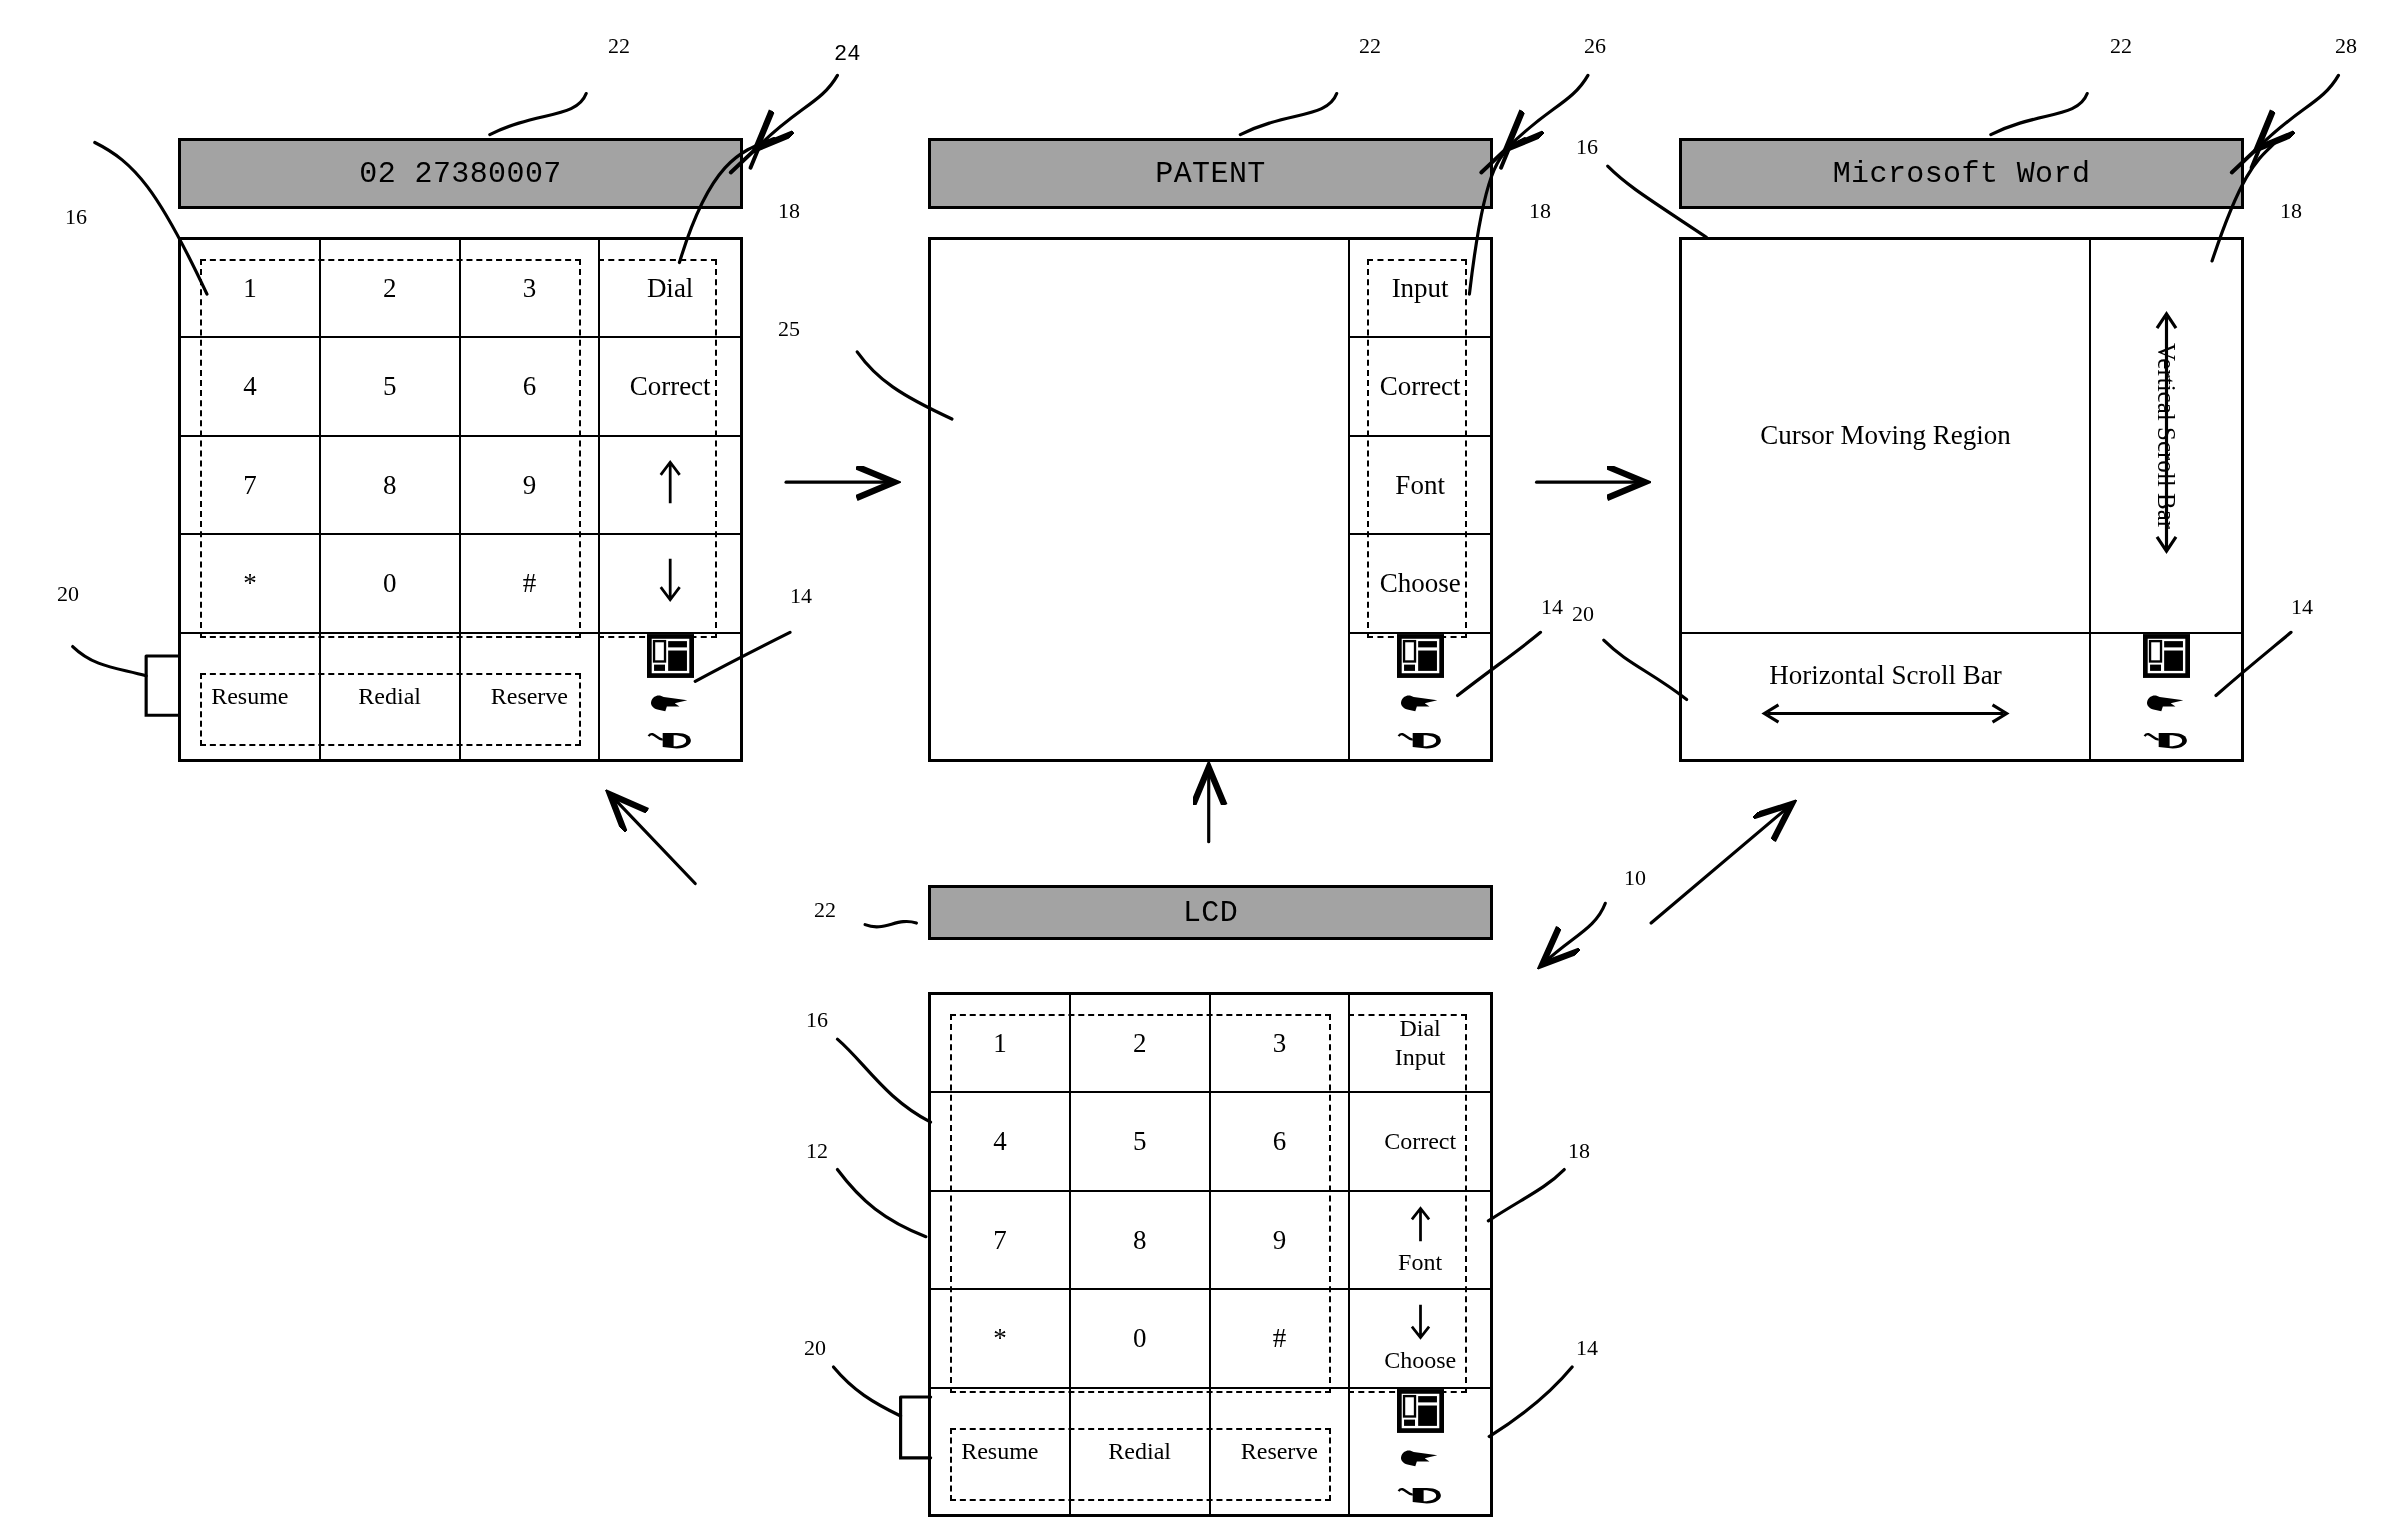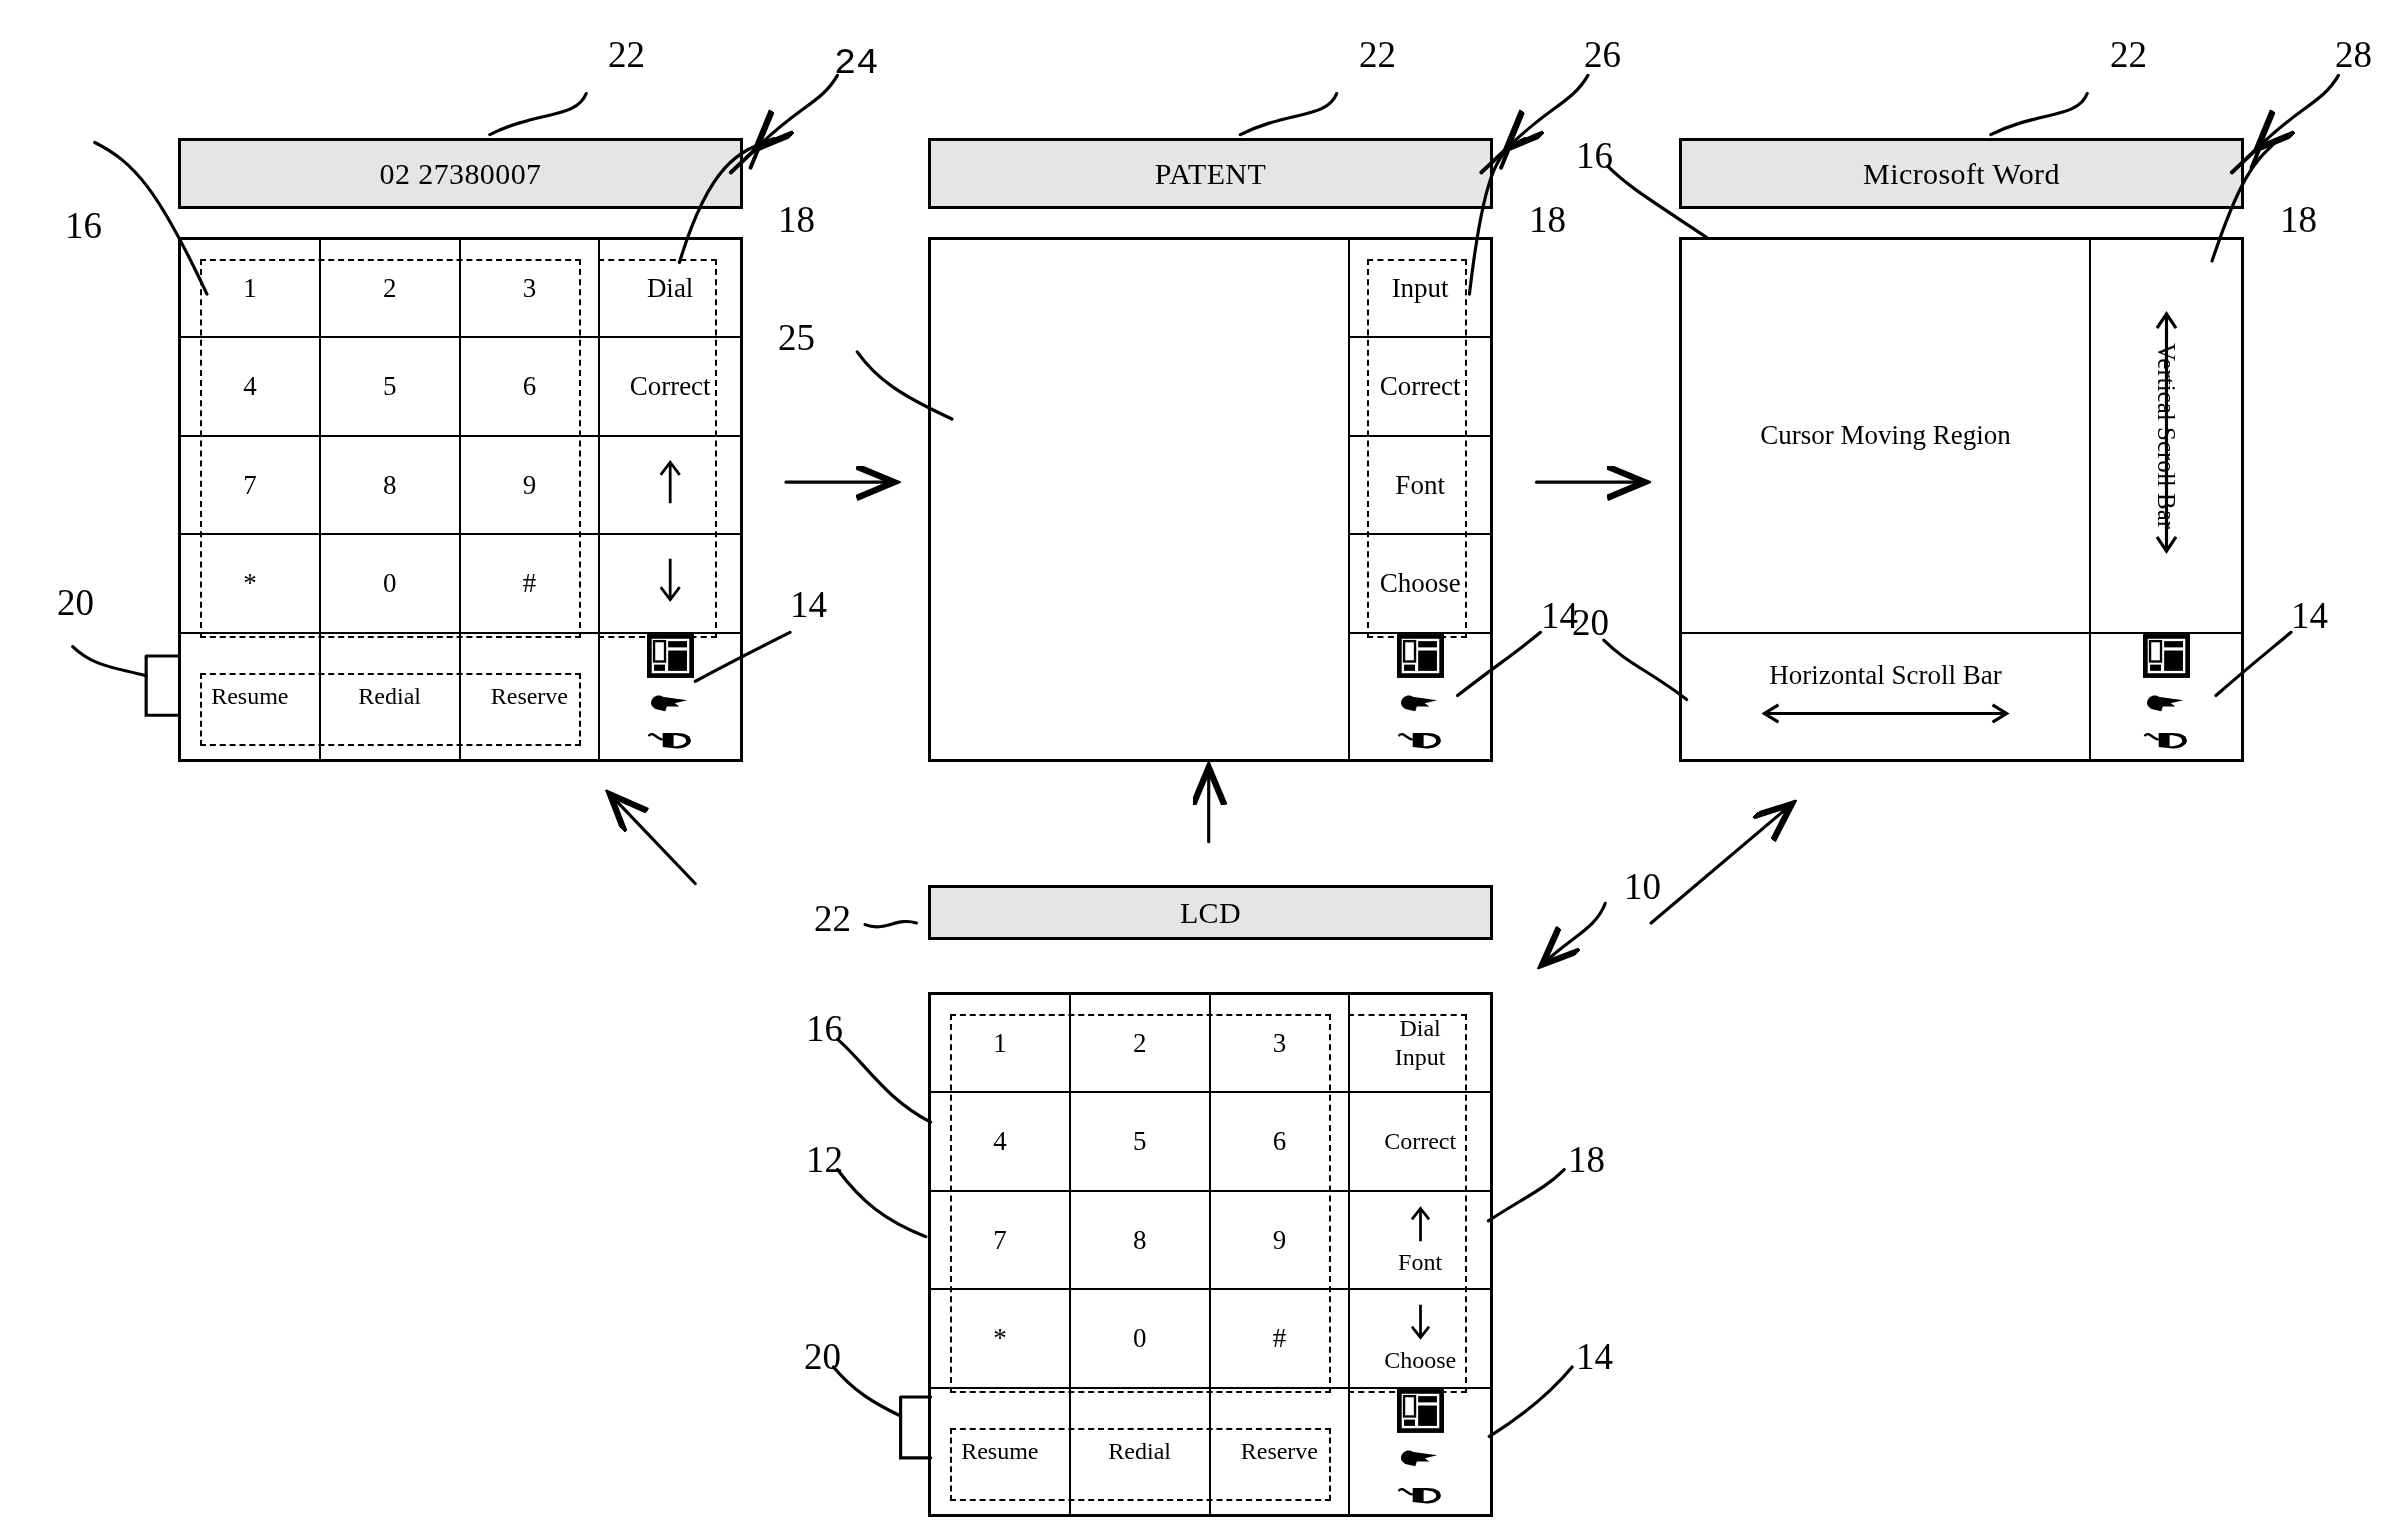--- a/index.html
+++ b/index.html
@@ -30,21 +30,22 @@
   }
 
   
   .titlebar {
     position: absolute;
     border: 3.2px solid #000;
     box-sizing: border-box;
     display: flex;
     align-items: center;
     justify-content: center;
-    background: #e5e5e5;
+    background: #a3a3a3;
+    font-family: Liberation Mono, monospace;
   }
   .titlebar span {
     font-size: 30px;
     letter-spacing: 0.4px;
   }
   .body-frame {
     position: absolute;
     border: 3.2px solid #000;
     box-sizing: border-box;
     background: #fff;
@@ -82,21 +83,21 @@
   .iconcell {
     display: flex;
     flex-direction: column;
     align-items: center;
     justify-content: center;
     gap: 4.7px;
   }
 
   .refnum {
     position: absolute;
-    font-size: 37px;
+    font-size: 22px;
     font-family: "Liberation Serif", "DejaVu Serif", serif;
   }
 
   .vlabel {
     position: absolute;
     writing-mode: vertical-rl;
     text-orientation: mixed;
     font-size: 25px;
     white-space: nowrap;
   }

